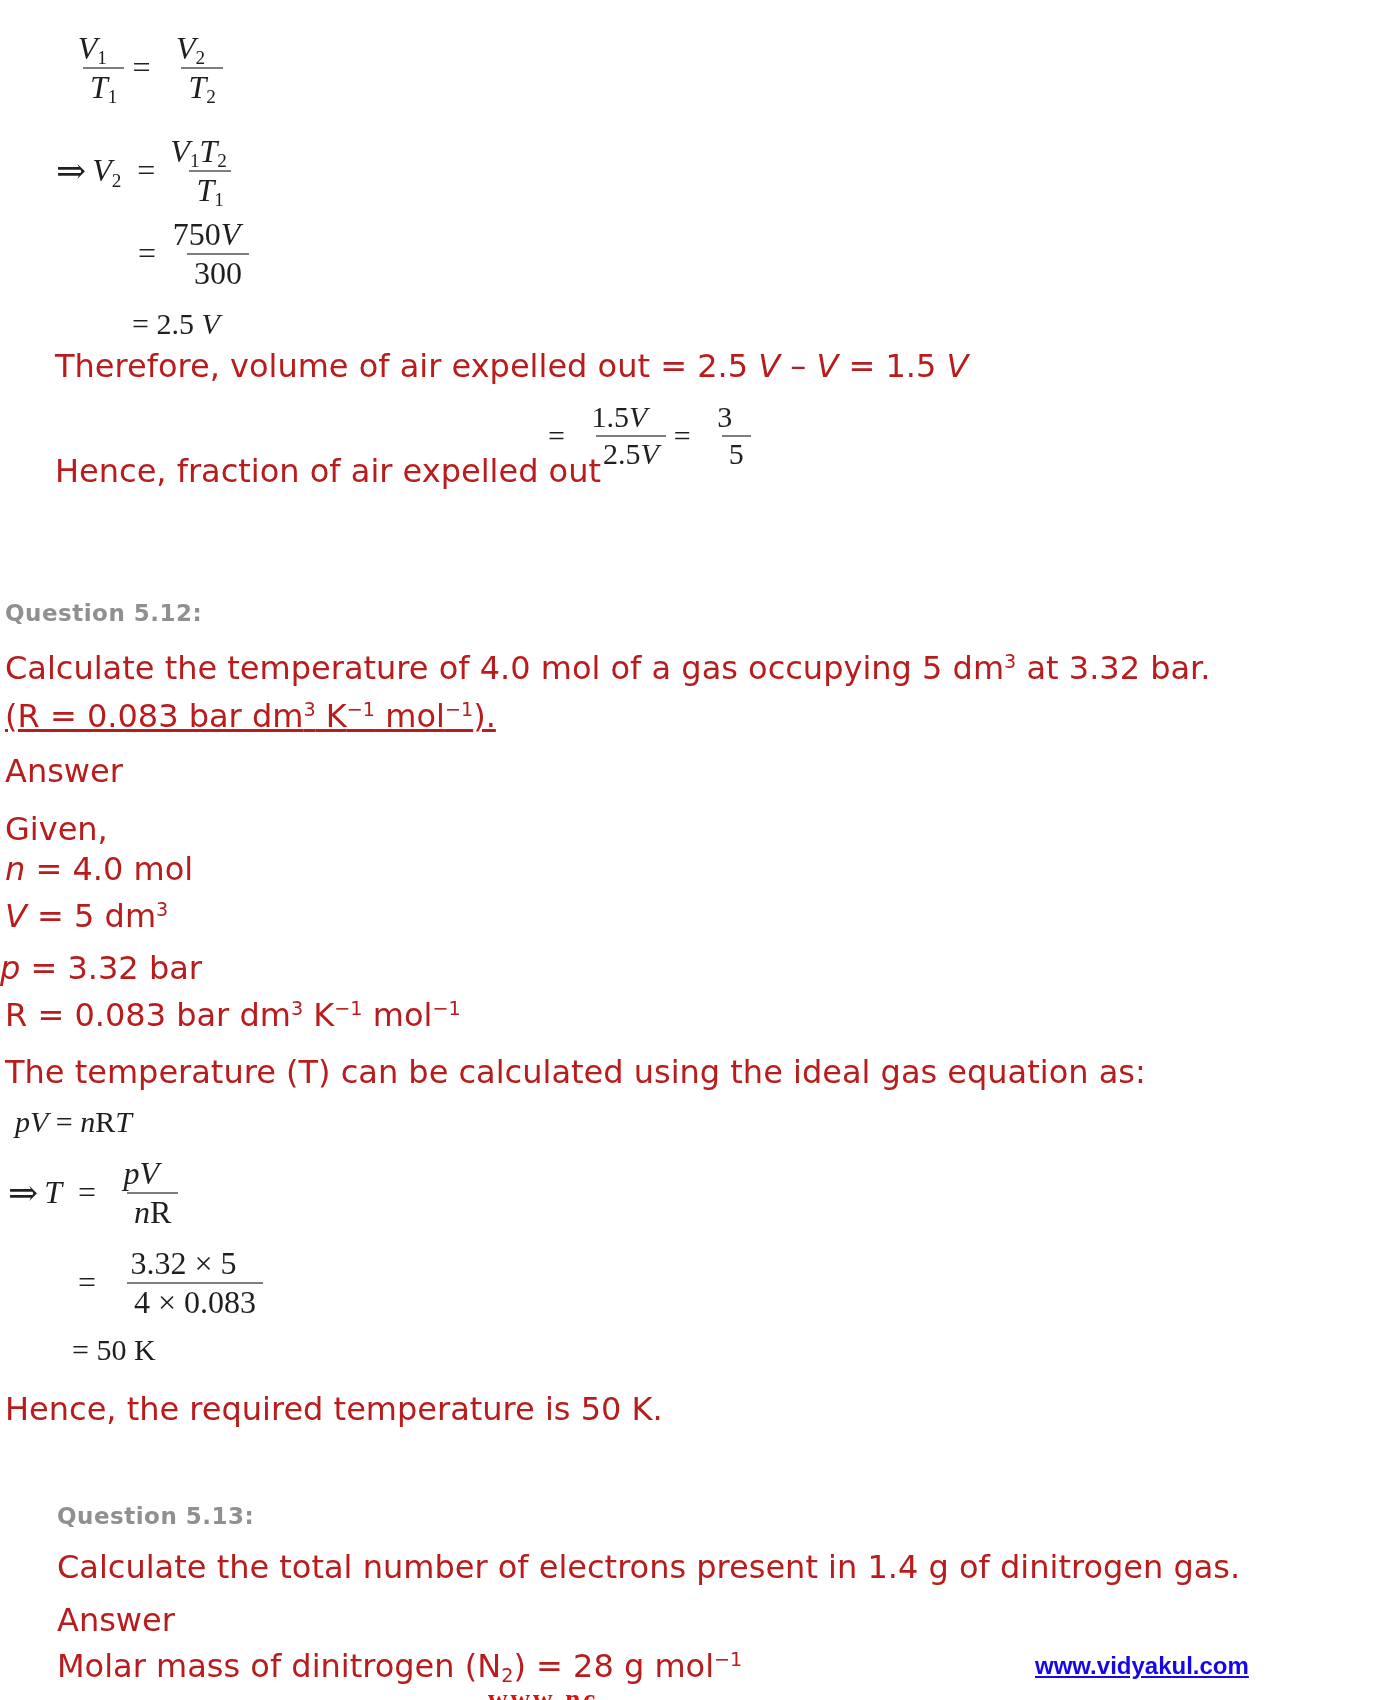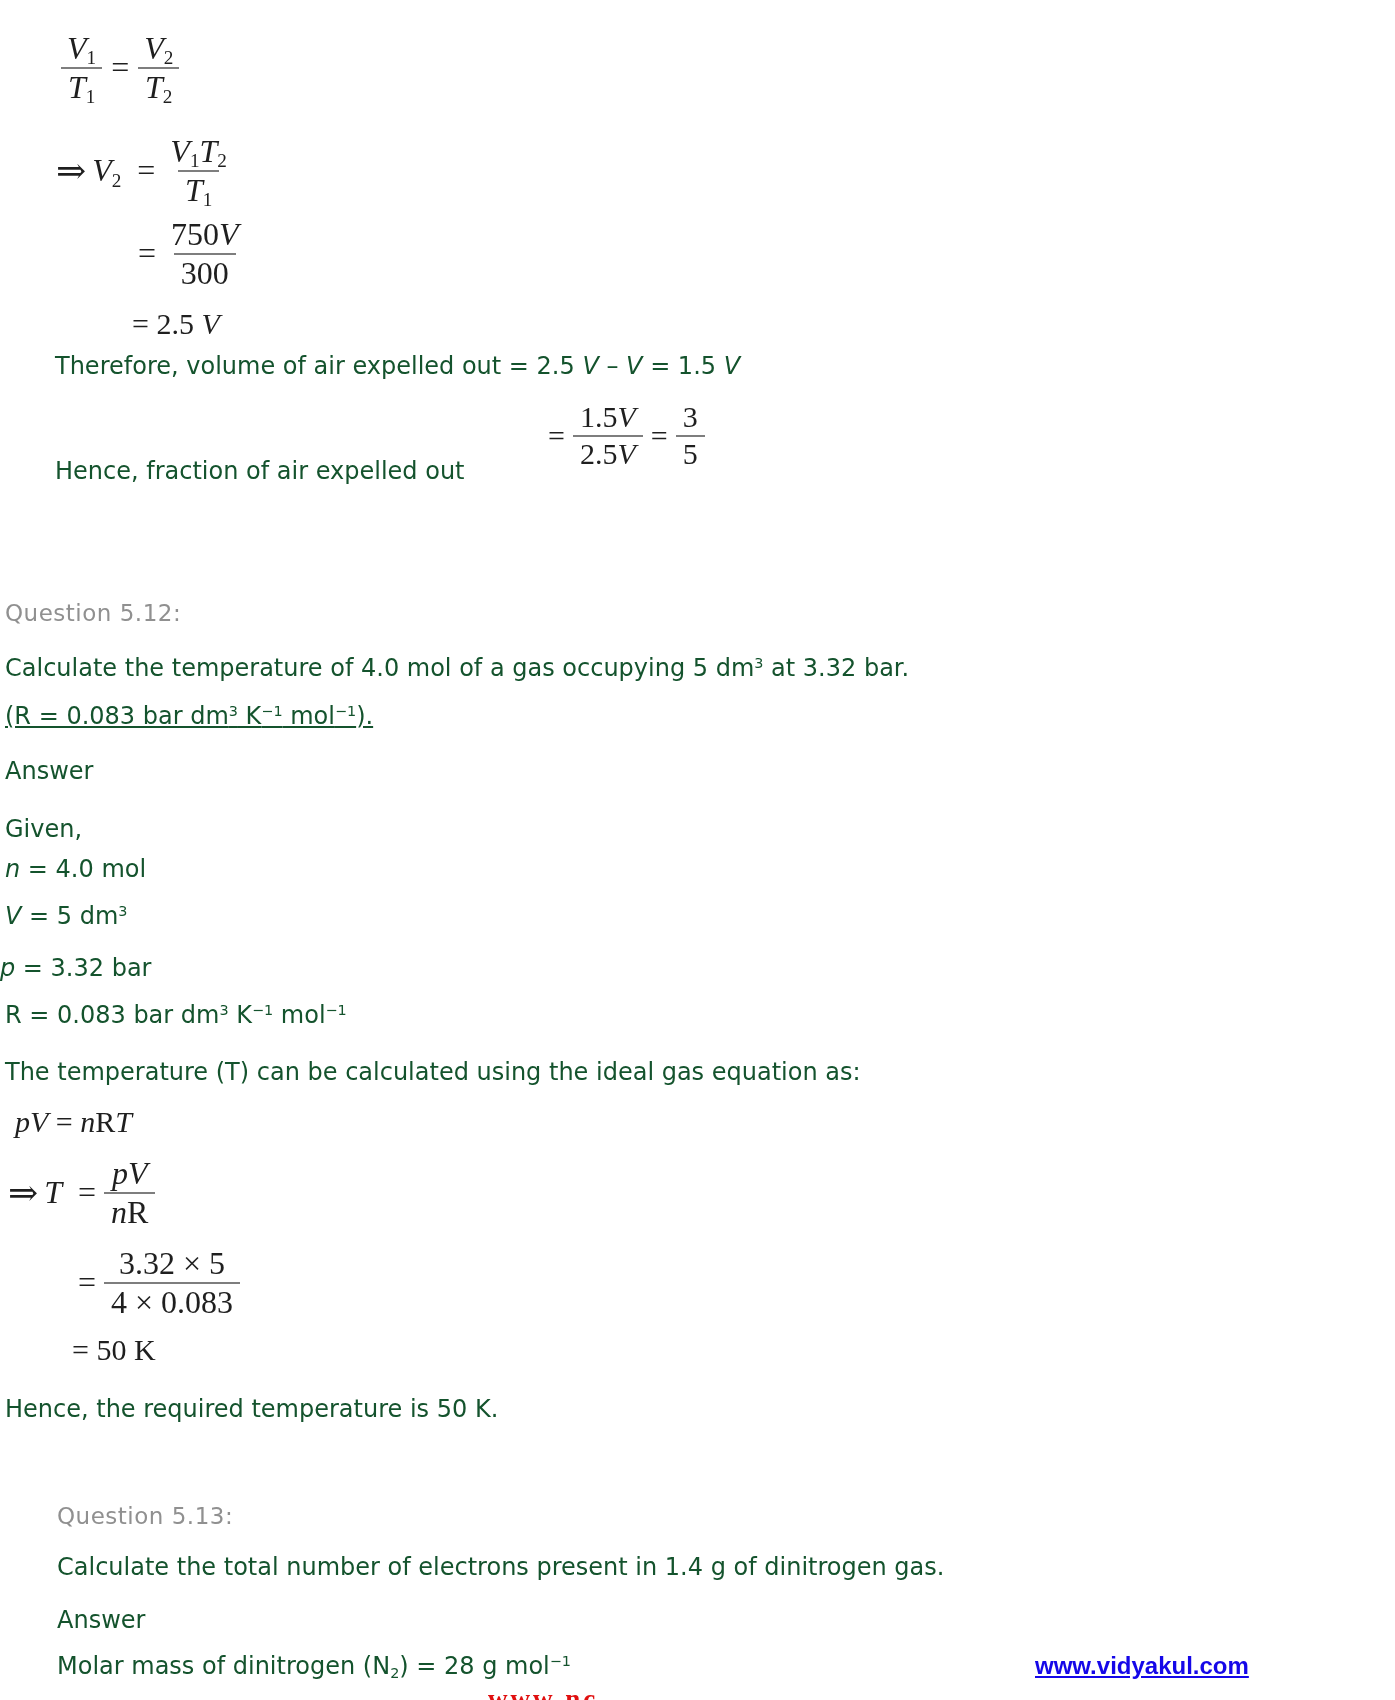--- a/index.html
+++ b/index.html
@@ -3,30 +3,30 @@
 <meta charset="utf-8">
 <style>
   html,body { margin:0; padding:0; background:#ffffff; }
   .page {
     position:relative; width:1372px; height:1700px;
     background:#ffffff; overflow:hidden;
     font-family:"DejaVu Sans","Liberation Sans",sans-serif;
     color:#000;
   }
   .abs { position:absolute; }
-  .body-text { font-size:24px; line-height:32px; color:#14532d; }
-  .heading { font-size:23px; font-weight:normal; color:#909090; letter-spacing:0.5px; }
+  .body-text { font-size:32px; line-height:32px; color:#b91c1c; }
+  .heading { font-size:23px; font-weight:bold; color:#909090; letter-spacing:0.5px; }
   .math {
     font-family:"Liberation Serif","DejaVu Serif",serif;
     color:#1f1f1f;
   }
   .math-row { display:flex; align-items:center; }
   .frac { display:inline-flex; flex-direction:column; align-items:center; }
   .frac .num, .frac .den { padding:0 7px; text-align:center; line-height:1.15; }
-  .frac .den { border-top:2px solid #7e7e7e; }
+  .frac .den { border-top:2px solid #7e7e7e;margin-left:23px; }
   .it { font-style:italic; }
   sup { font-size:0.60em; vertical-align:baseline; position:relative; top:-0.55em; line-height:0; }
   sub { font-size:0.60em; vertical-align:baseline; position:relative; top:0.28em; line-height:0; }
   .m32 { font-size:32px; }
   .m30 { font-size:30px; }
   .arrow { font-size:36px; letter-spacing:-2px; }
   .rel { padding:0 8px; }
   .link {
     font-size:24px; font-weight:bold; color:#1507e8;
     text-decoration:underline; font-family:"Liberation Sans","DejaVu Sans",sans-serif;

